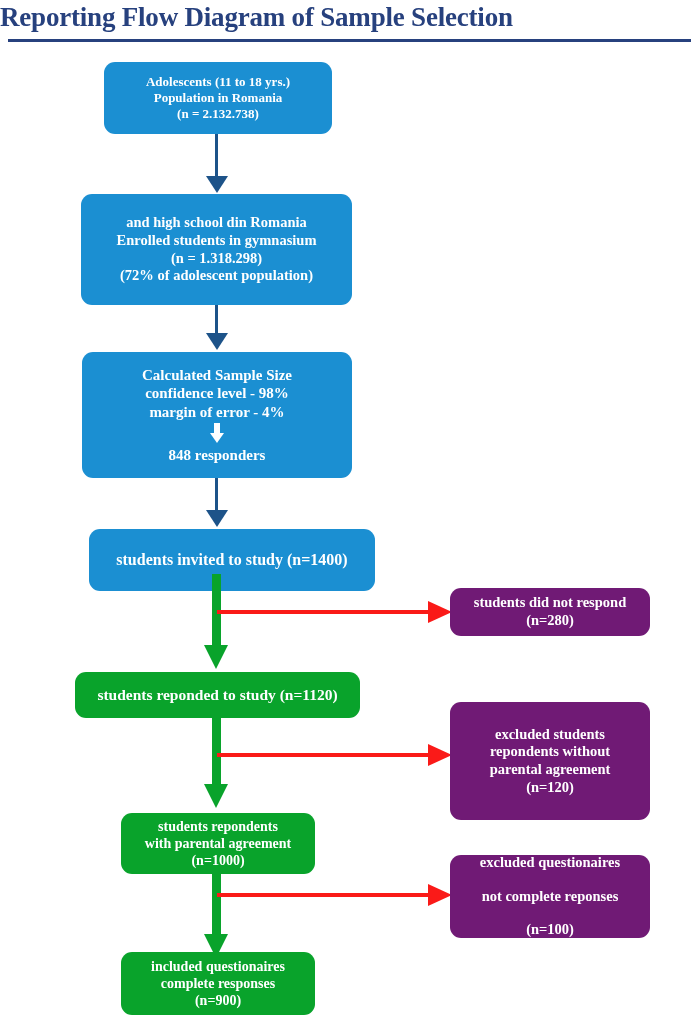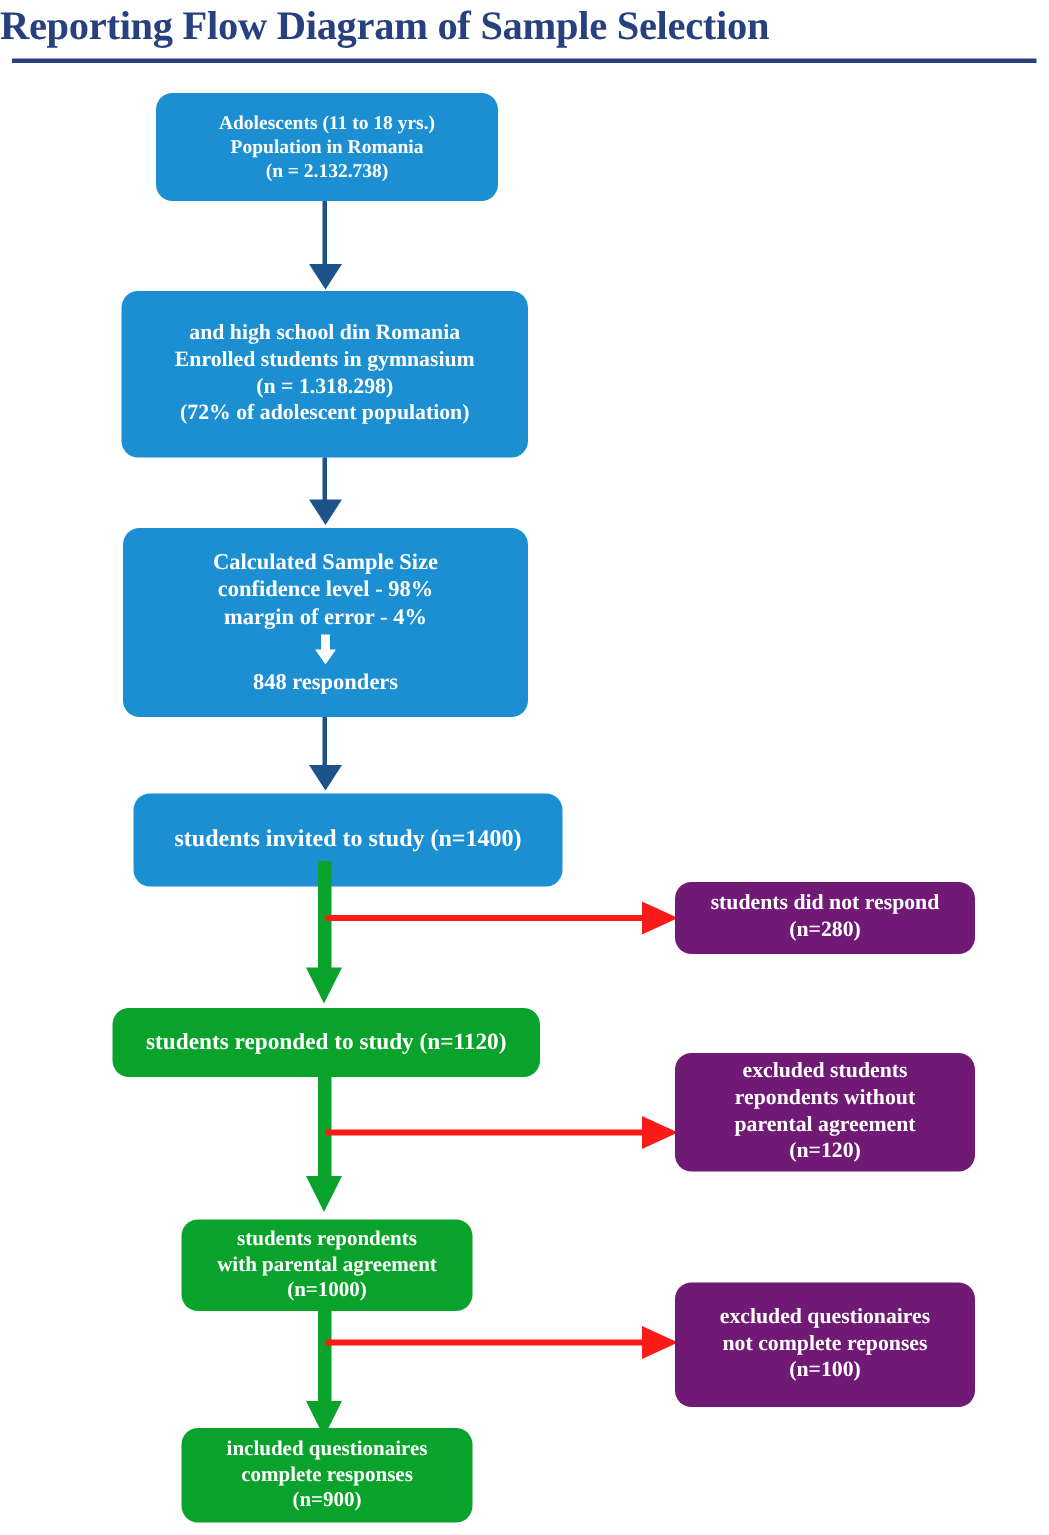--- a/index.html
+++ b/index.html
@@ -163,40 +163,40 @@
   <div class="node green" style="left:75px; top:672px; width:285px; height:46px; font-size:15.5px;">
     <span class="ln">students reponded to study (n=1120)</span>
   </div>
 
   <div class="vline" style="left:212px; top:718px; width:9px; height:70px; background:#09a32b;"></div>
   <div class="arrowhead" style="left:204px; top:784px; border-left:12px solid transparent; border-right:12px solid transparent; border-top:24px solid #09a32b;"></div>
 
   <div class="hline" style="left:217px; top:753px; width:213px; height:4px; background:#fa1a18;"></div>
   <div class="arrow-right" style="left:428px; top:744px; border-top:11px solid transparent; border-bottom:11px solid transparent; border-left:24px solid #fa1a18;"></div>
 
-  <div class="node red" style="left:450px; top:702px; width:200px; height:79px; font-size:14.5px;">
+  <div class="node red" style="left:450px; top:702px; width:200px; height:118px; font-size:14.5px;">
     <span class="ln">excluded students</span>
     <span class="ln">repondents without</span>
     <span class="ln">parental agreement</span>
     <span class="ln">(n=120)</span>
   </div>
 
   <div class="node green" style="left:121px; top:813px; width:194px; height:61px; font-size:14px;">
     <span class="ln">students repondents</span>
     <span class="ln">with parental agreement</span>
     <span class="ln">(n=1000)</span>
   </div>
 
   <div class="vline" style="left:212px; top:874px; width:9px; height:64px; background:#09a32b;"></div>
   <div class="arrowhead" style="left:204px; top:934px; border-left:12px solid transparent; border-right:12px solid transparent; border-top:24px solid #09a32b;"></div>
 
   <div class="hline" style="left:217px; top:893px; width:213px; height:4px; background:#fa1a18;"></div>
   <div class="arrow-right" style="left:428px; top:884px; border-top:11px solid transparent; border-bottom:11px solid transparent; border-left:24px solid #fa1a18;"></div>
 
-  <div class="node red" style="left:450px; top:855px; width:200px; height:83px; font-size:14.5px;">
+  <div class="node red" style="left:450px; top:855px; width:200px; height:83px; font-size:14.5px;gap:16px;">
     <span class="ln">excluded questionaires</span>
     <span class="ln">not complete reponses</span>
     <span class="ln">(n=100)</span>
   </div>
 
   <div class="node green" style="left:121px; top:952px; width:194px; height:63px; font-size:14px;">
     <span class="ln">included questionaires</span>
     <span class="ln">complete responses</span>
     <span class="ln">(n=900)</span>
   </div>

